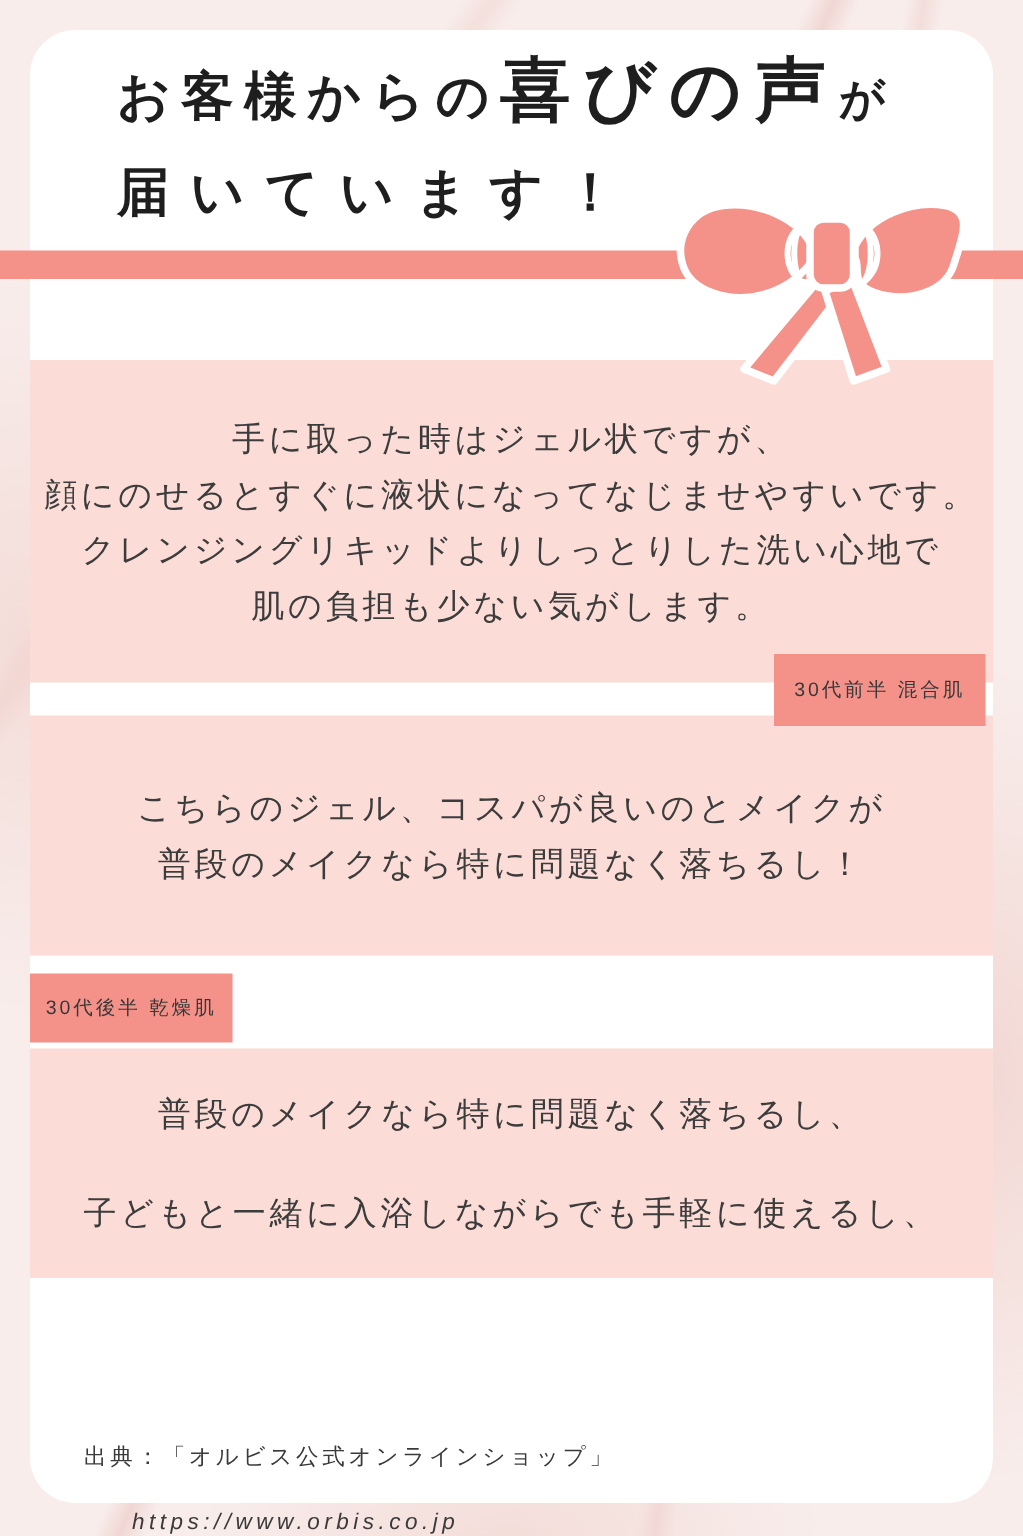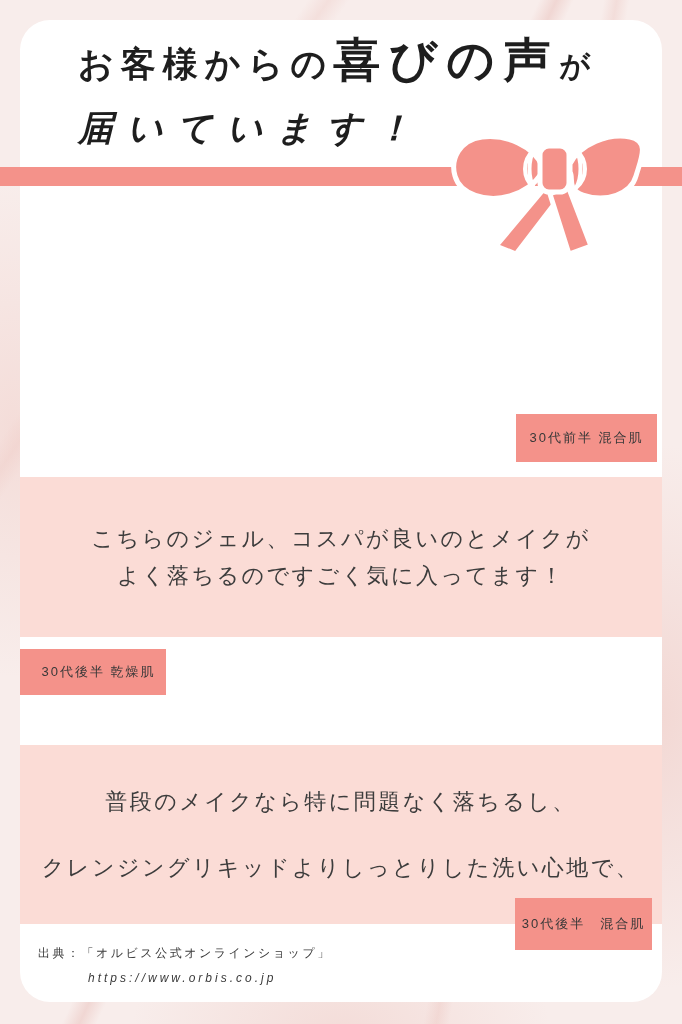--- a/index.html
+++ b/index.html
@@ -44,21 +44,20 @@
     font-size:47px;
     font-weight:800;
     letter-spacing:9px;
   }
   .title .small{
     font-size:30px;
   }
   .title-line.second{
     margin-top:2px;
     letter-spacing:14px;
-    font-style:italic;
   }
   
   .band{
     position:absolute;left:0;top:167px;
     width:682px;height:19px;
     background:#f4928a;
     z-index:2;
   }
   .bow{
     position:absolute;left:450px;top:132px;
@@ -68,53 +67,53 @@
   
   .block{
     position:absolute;left:20px;width:642px;
     background:#fbdcd6;
     display:flex;flex-direction:column;
     align-items:center;justify-content:center;
     z-index:1;
   }
   .block-1{top:240px;height:215px;}
   .block-2{top:477px;height:160px;}
-  .block-3{top:745px;height:179px;gap:29px;}
+  .block-3{top:699px;height:153px;gap:29px;}
   .tline{
     margin:0;
     font-size:22px;
     line-height:37px;
     letter-spacing:2.5px;
     color:#3c3c3c;
     white-space:nowrap;
     text-align:center;
   }
   
   .tag{
     position:absolute;
     background:#f4928a;
     color:#383838;
     font-size:13px;
     letter-spacing:2px;
     display:flex;align-items:center;justify-content:center;
     z-index:5;
     white-space:nowrap;
   }
-  .tag-1{left:516px;top:414px;width:141px;height:48px;}
-  .tag-2{left:20px;top:649px;width:135px;height:46px;padding-left:11px;}
+  .tag-1{left:516px;top:436px;width:141px;height:48px;}
+  .tag-2{left:20px;top:649px;width:135px;height:46px;}
   .tag-3{left:515px;top:898px;width:137px;height:52px;}
   
   .footer{
     position:absolute;left:38px;top:941px;
     color:#3a3a3a;
     z-index:4;
   }
   .footer p{
-    margin:0;
-    font-size:12px;
+    margin:18px;
+    font-size:15px;
     line-height:25px;
     letter-spacing:2.5px;
     white-space:nowrap;
   }
   .footer .url{
     margin-left:50px;
     letter-spacing:3px;
     font-style:italic;
   }
 </style>
@@ -140,32 +139,37 @@
     <path d="M92,34 C84,14 56,2 32,5 C10,8 0,27 5,44 C10,62 36,71 60,64 C78,59 88,47 92,41 Z" fill="#f4928a" stroke="#ffffff" stroke-width="5" stroke-linejoin="round"></path>
 
     <path d="M120,32 C130,12 158,1 180,5 C200,9 191,27 186,44 C181,62 156,71 133,63 C116,57 124,46 120,40 Z" fill="#f4928a" stroke="#ffffff" stroke-width="5" stroke-linejoin="round"></path>
 
     <path d="M84,18 C72,28 72,46 84,56 C78,46 78,28 84,18 Z" fill="#f4928a" stroke="#ffffff" stroke-width="4" stroke-linejoin="round"></path>
     <path d="M126,18 C138,28 138,46 126,56 C132,46 132,28 126,18 Z" fill="#f4928a" stroke="#ffffff" stroke-width="4" stroke-linejoin="round"></path>
 
     <rect x="90" y="14" width="29" height="46" rx="9" fill="#f4928a" stroke="#ffffff" stroke-width="5"></rect>
   </svg>
 
+  <section class="block block-1">
+    <p class="tline">手に取った時はジェル状ですが、</p>
+    <p class="tline">顔にのせるとすぐに液状になってなじませやすいです。</p>
+    <p class="tline">クレンジングリキッドよりしっとりした洗い心地で</p>
+    <p class="tline">肌の負担も少ない気がします。</p>
+  </section>
   <div class="tag tag-1">30代前半 混合肌</div>
 
   <section class="block block-2">
     <p class="tline">こちらのジェル、コスパが良いのとメイクが</p>
-    <p class="tline">よく落ちるのですごく気に入ってます！</p>
+    <p class="tline">普段のメイクなら特に問題なく落ちるし！</p>
   </section>
   <div class="tag tag-2">30代後半 乾燥肌</div>
 
   <section class="block block-3">
     <p class="tline">普段のメイクなら特に問題なく落ちるし、</p>
-    <p class="tline">クレンジングリキッドよりしっとりした洗い心地で、</p>
+    <p class="tline">子どもと一緒に入浴しながらでも手軽に使えるし、</p>
   </section>
-  <div class="tag tag-3">30代後半　混合肌</div>
 
   <div class="footer">
     <p>出典：「オルビス公式オンラインショップ」</p>
     <p class="url">https://www.orbis.co.jp</p>
   </div>
 
 </div>
 
 </body></html>

